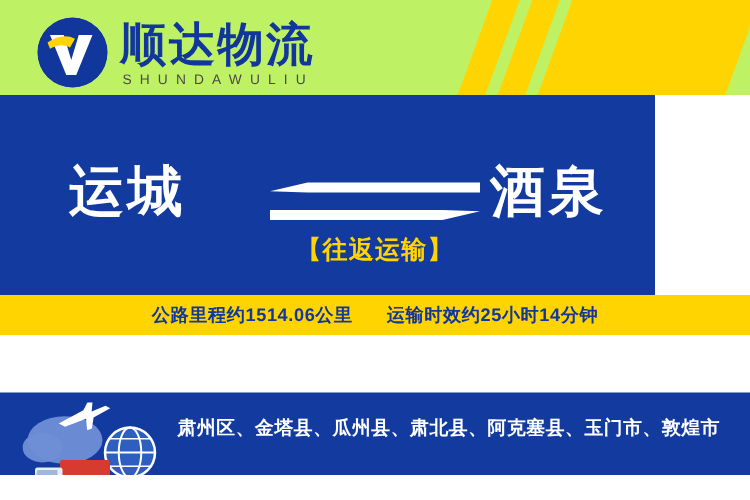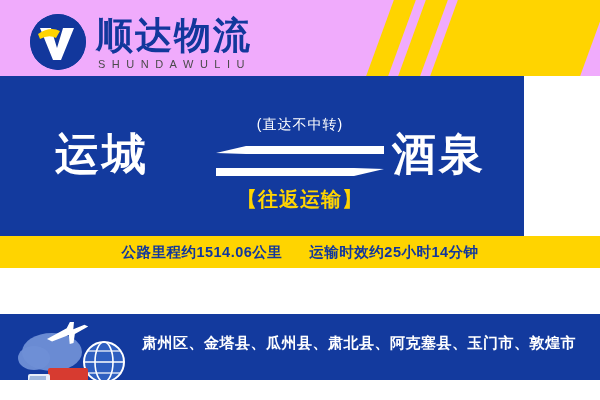--- a/index.html
+++ b/index.html
@@ -20,21 +20,21 @@
     background: #ffffff;
     overflow: hidden;
   }
 
   
   .header {
     position: absolute;
     left: 0; top: 0;
     width: 600px;
     height: 76px;
-    background: #f0abfc;
+    background: #bef264;
     overflow: hidden;
   }
   .logo-mark {
     position: absolute;
     left: 30px;
     top: 14px;
     width: 56px;
     height: 56px;
     border-radius: 50%;
     background: #12379c;
@@ -204,21 +204,20 @@
       </svg>
     </div>
 
     <div class="brand-cn">顺达物流</div>
     <div class="brand-en">SHUNDAWULIU</div>
   </div>
 
   <div class="body-blue">
     <div class="city origin">运城</div>
 
-    <div class="mid-top-label">(直达不中转)</div>
 
     <div class="arrows">
       <svg viewBox="0 0 168 34" xmlns="http://www.w3.org/2000/svg">
         <polygon points="0,9 30,2 168,2 168,10 30,10" fill="#ffffff"></polygon>
         <polygon points="168,25 138,32 0,32 0,24 138,24" fill="#ffffff"></polygon>
       </svg>
     </div>
 
     <div class="mid-bottom-label">【往返运输】</div>
 

